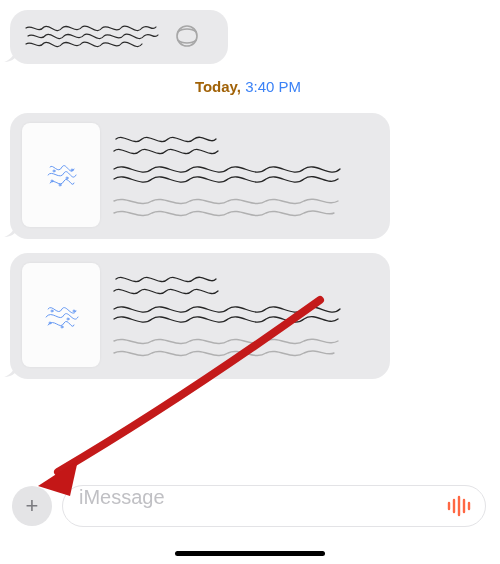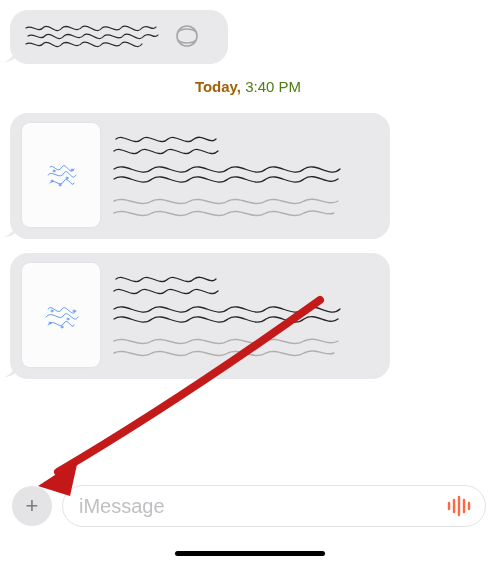--- a/index.html
+++ b/index.html
@@ -55,21 +55,21 @@
       text-align: center;
       color: #86868b;
       font-size: 15px;
       margin: 14px 0 18px 0;
     }
     .timestamp .bold {
       font-weight: 600;
       color: #a16207;
     }
     .timestamp .time {
-      color: #4d7c0f;
+      color: #3b82f6;
       font-weight: 400;
     }
 
     
     .bubble-large {
       width: 380px;
       height: 126px;
       padding: 10px 12px;
       display: flex;
       align-items: flex-start;
@@ -117,21 +117,20 @@
       font-weight: 400;
       line-height: 1;
       color: #7b7b80;
     }
     .compose-field {
       flex: 1;
       height: 42px;
       border: 1.5px solid #e3e3e6;
       border-radius: 21px;
       display: flex;
-      align-items: center;
       padding: 0 12px 0 16px;
       background: #fff;
       justify-content: space-between;
     }
     .placeholder {
       color: #c0c0c4;
       font-size: 20px;
       font-weight: 400;
     }
     .voice-icon {

